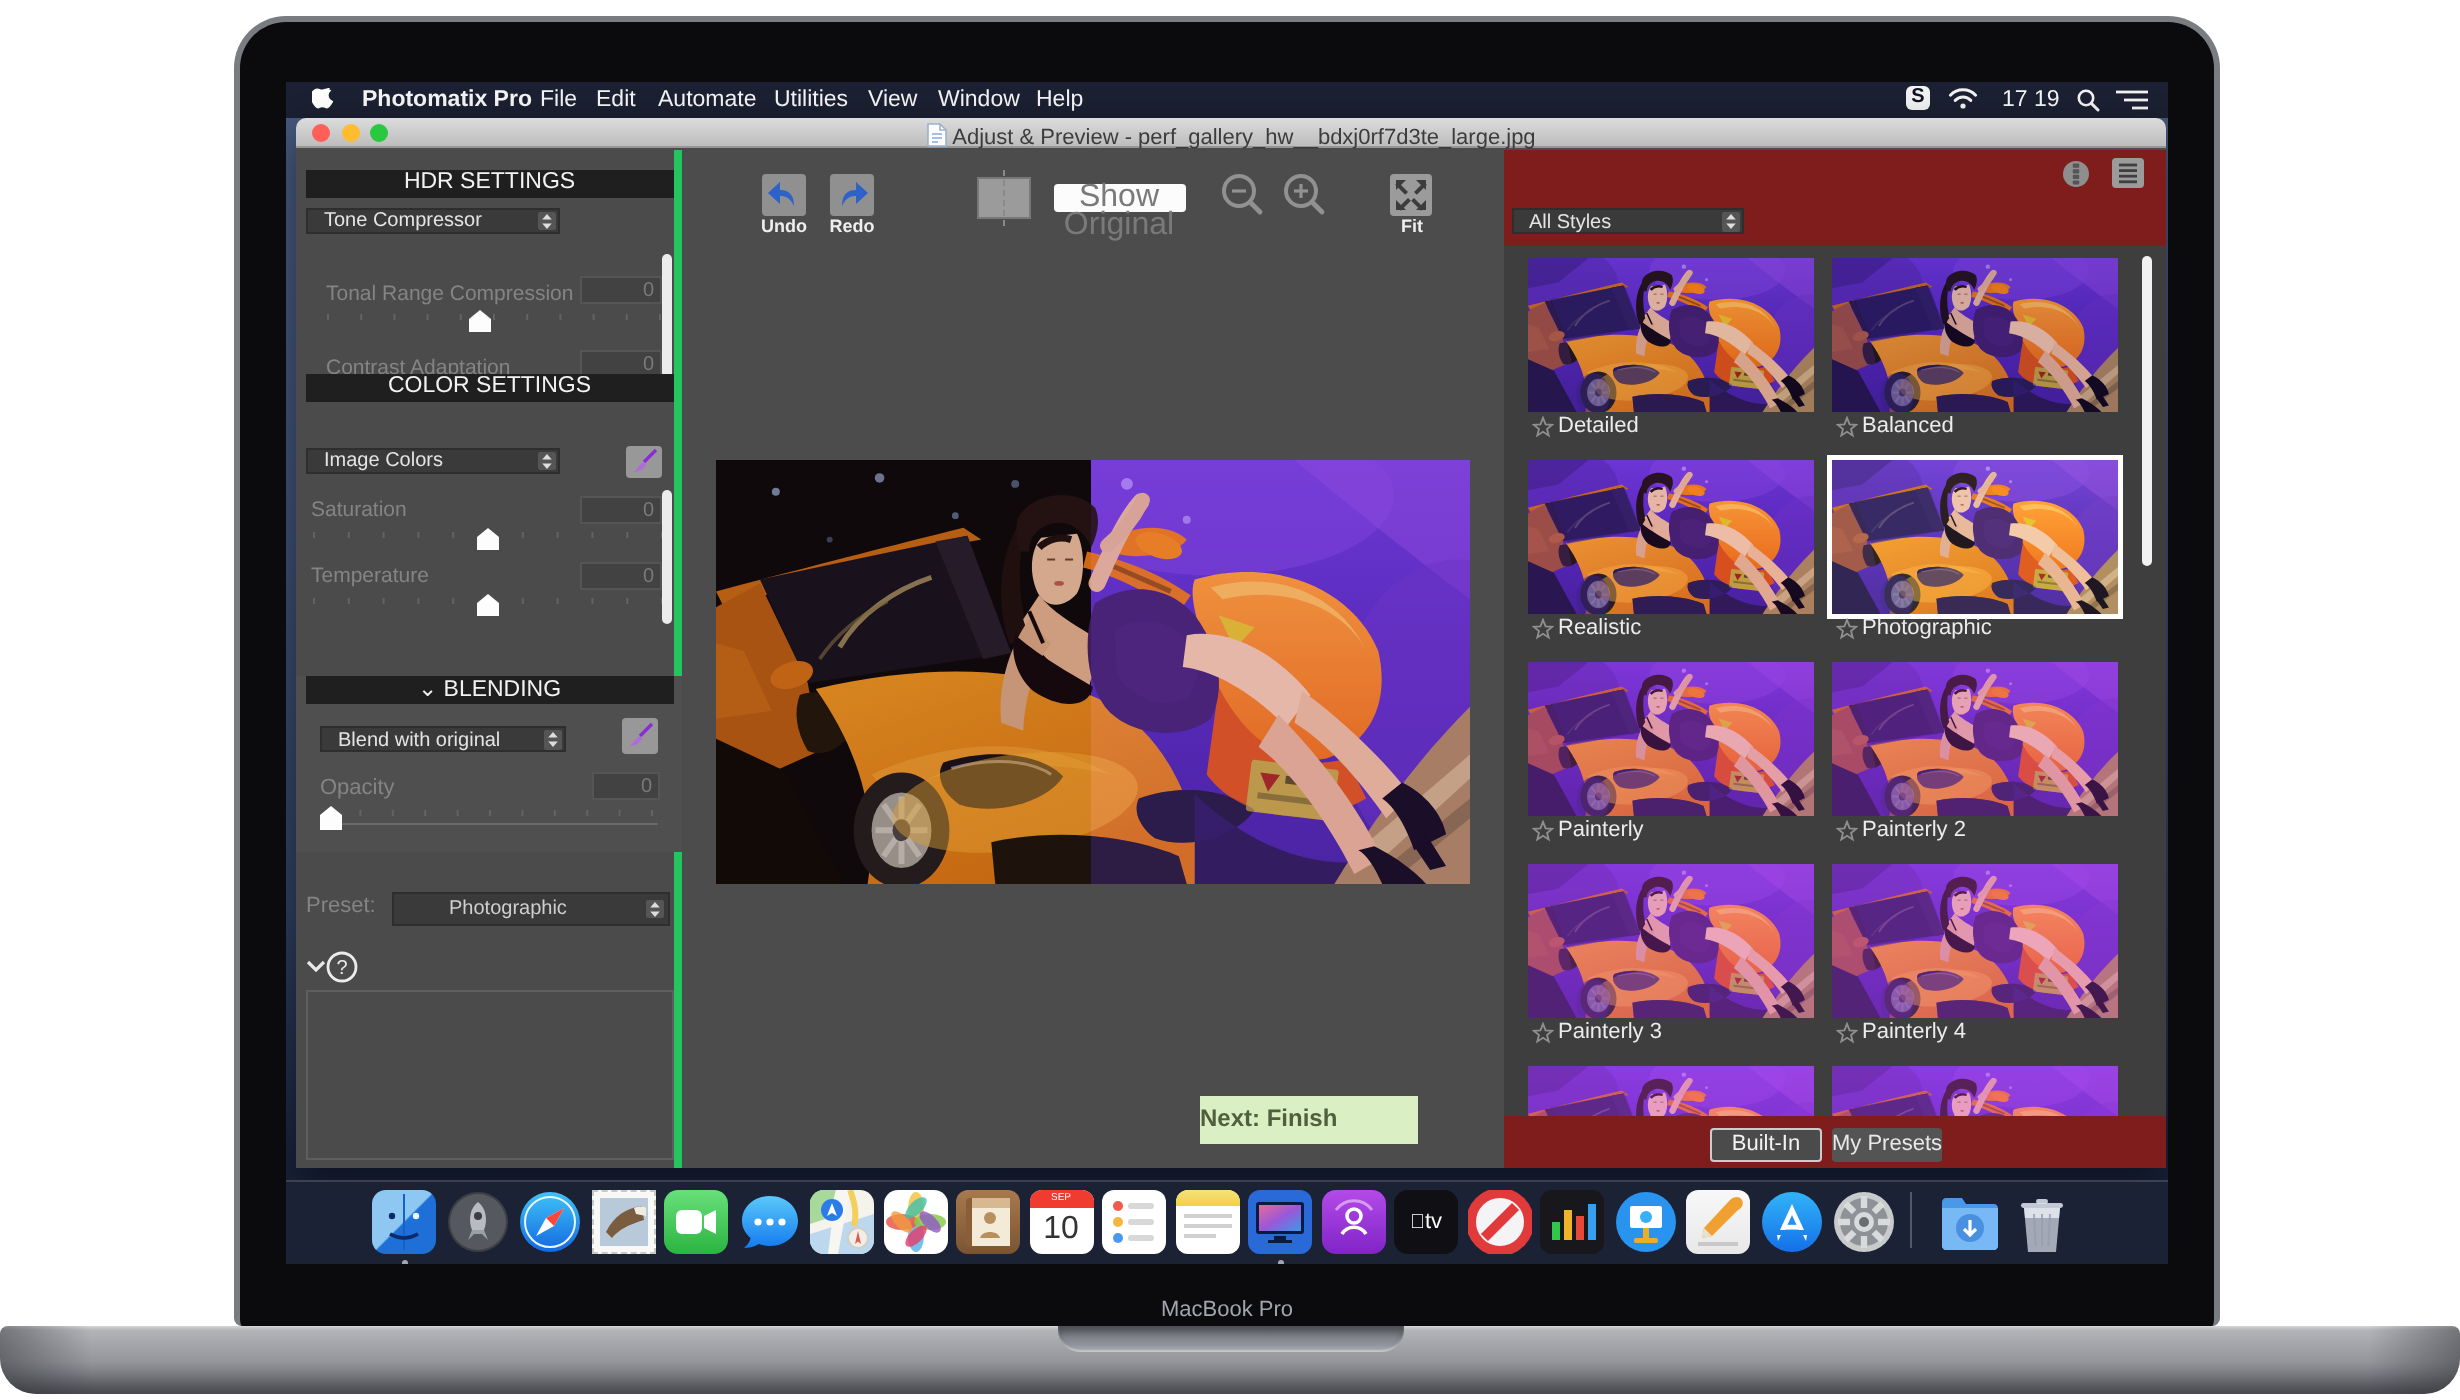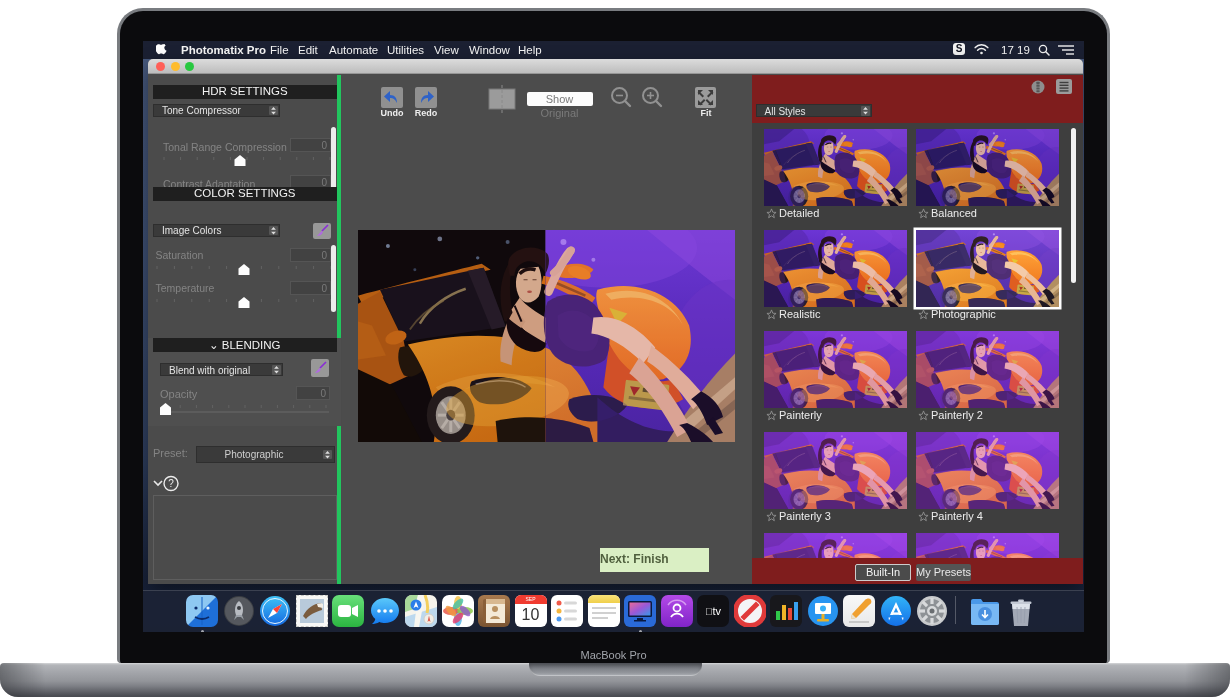--- a/index.html
+++ b/index.html
@@ -176,20 +176,25 @@
             <line x1="4" y1="5" x2="16" y2="5"></line>
             <line x1="8" y1="9" x2="16" y2="9"></line>
           </g>
         </svg>
     </div>
     <div id="win" class="abs">
       <div id="titlebar" class="abs">
         <div class="tl" style="left:8.5px;background:#ff5f57"></div>
         <div class="tl" style="left:23px;background:#febc2e"></div>
         <div class="tl" style="left:37.5px;background:#28c840"></div>
+        <div id="title" class="abs"><svg style="vertical-align:-2px" width="11" height="13" viewBox="0 0 11 13">
+              <path d="M1 1 L7 1 L10 4 L10 12 L1 12 Z" fill="#fdfdfd" stroke="#9ab2cc" stroke-width=".8"></path>
+              <path d="M7 1 L7 4 L10 4" fill="none" stroke="#9ab2cc" stroke-width=".8"></path>
+              <path d="M3 6 h5 M3 8 h5 M3 10 h3" stroke="#88a8e8" stroke-width=".7"></path>
+            </svg> Adjust &amp; Preview - perf_gallery_hw__bdxj0rf7d3te_large.jpg</div>
       </div>
       <div id="lpanel" class="abs">
         <div class="hdr" style="top:10px">HDR SETTINGS</div>
         <div class="drop" style="left:5.5px;top:28.5px;width:127px">
             <span class="dtext">Tone Compressor</span>
             <span class="stepper"><svg width="9" height="9.5" viewBox="0 0 9 10">
                 <path d="M4.5 1 L7 4 L2 4 Z M4.5 9 L7 6 L2 6 Z" fill="#ddd"></path>
               </svg></span>
           </div>
         <div class="dimlab" style="left:15.5px;top:66px">Tonal Range Compression</div>
@@ -328,21 +333,21 @@
             </svg></div>
         <div class="abs" style="left:73px;top:12px;width:22px;height:21px;background:#909090;border-radius:2px"><svg width="22" height="21" viewBox="0 0 22 21">
               <path d="M13 4 L13 8 C8 8 6 11 6 16 C8 12 10 11 13 11 L13 15 L19 9.5 Z" fill="#2e62c8"></path>
             </svg></div>
         <div class="abs" style="left:33px;top:33px;width:34px;text-align:center;color:#eee;font-size:9px;font-weight:bold">Undo</div>
         <div class="abs" style="left:67px;top:33px;width:34px;text-align:center;color:#eee;font-size:9px;font-weight:bold">Redo</div>
         <svg class="abs" style="left:145px;top:10px" width="30" height="28" viewBox="0 0 30 28">
           <rect x="2" y="4" width="26" height="20" fill="#9b9b9b" stroke="#787878"></rect>
           <line x1="15" y1="0" x2="15" y2="28" stroke="#8a8a8a" stroke-dasharray="3 2"></line>
         </svg>
-        <div class="abs" style="left:184.5px;top:17px;width:66px;height:14px;background:#fcfcfc;border-radius:2px;color:#7a7a7a;font-size:11px;text-align:center;line-height:14px">Show Original</div>
+        <div class="abs" style="left:184.5px;top:17px;width:66px;height:14px;background:#fcfcfc;border-radius:2px;color:#7a7a7a;font-size:16px;text-align:center;line-height:14px">Show Original</div>
         <svg class="abs" style="left:268px;top:11px" width="22" height="22" viewBox="0 0 22 22">
             <circle cx="9.5" cy="9.5" r="7.5" fill="none" stroke="#919191" stroke-width="2"></circle>
             <line x1="15" y1="15" x2="20" y2="20" stroke="#919191" stroke-width="2.4" stroke-linecap="round"></line>
             <line x1="6" y1="9.5" x2="13" y2="9.5" stroke="#919191" stroke-width="1.6"></line>
           </svg>
         <svg class="abs" style="left:299px;top:11px" width="22" height="22" viewBox="0 0 22 22">
             <circle cx="9.5" cy="9.5" r="7.5" fill="none" stroke="#919191" stroke-width="2"></circle>
             <line x1="15" y1="15" x2="20" y2="20" stroke="#919191" stroke-width="2.4" stroke-linecap="round"></line>
             <line x1="6" y1="9.5" x2="13" y2="9.5" stroke="#919191" stroke-width="1.6"></line>
             <line x1="9.5" y1="6" x2="9.5" y2="13" stroke="#919191" stroke-width="1.6"></line>

